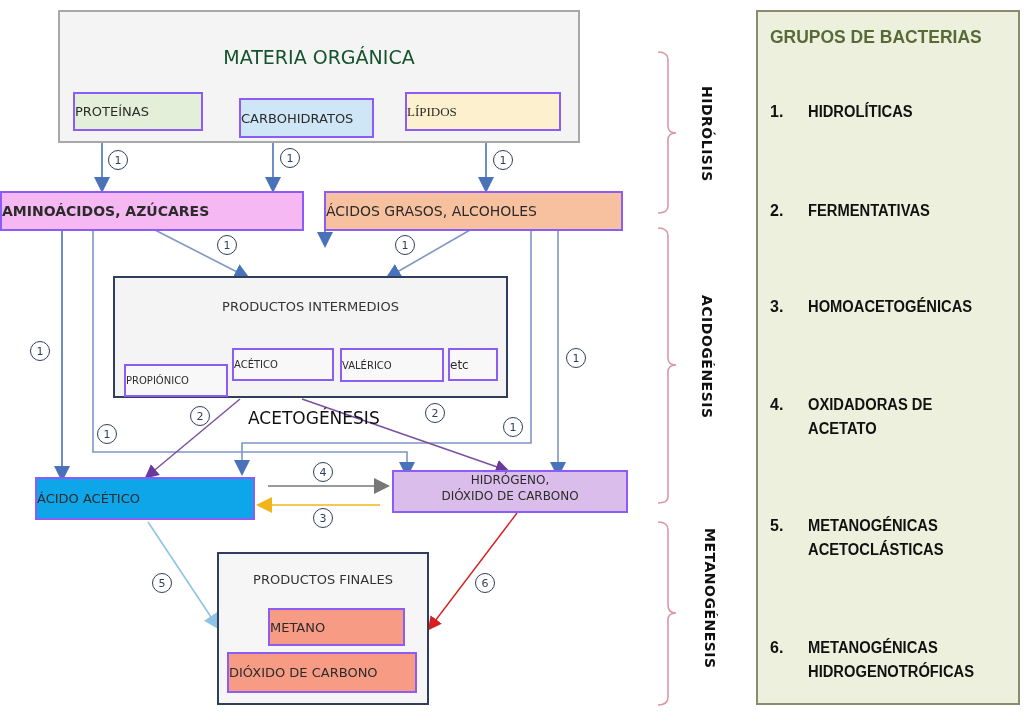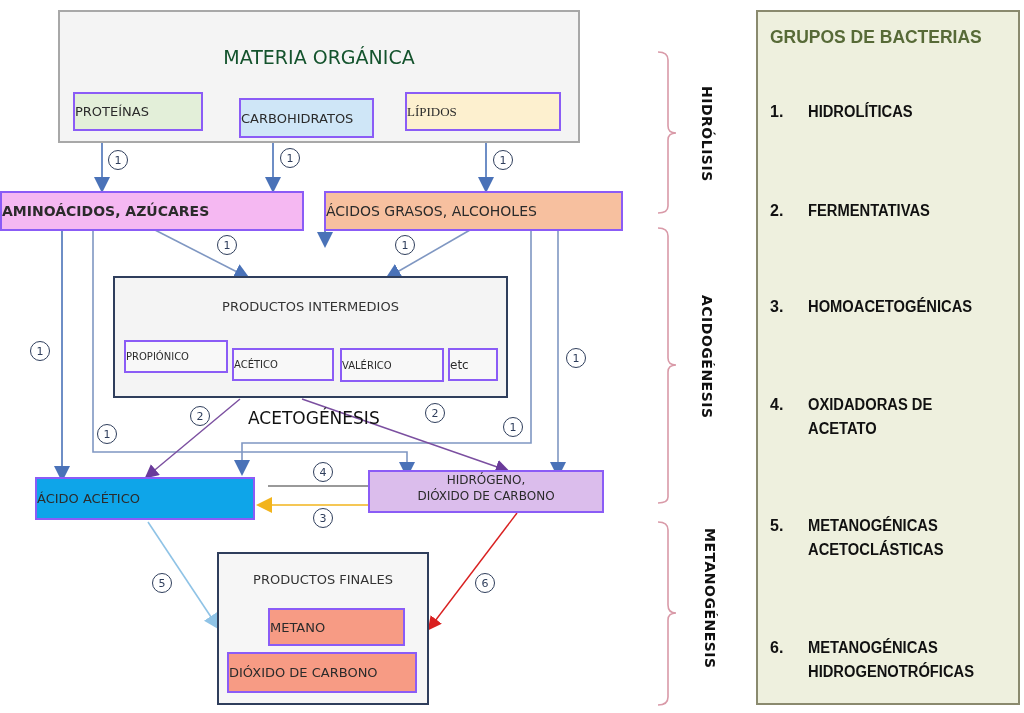--- a/index.html
+++ b/index.html
@@ -88,39 +88,39 @@
 
 <div class="abs box" style="left:0px;top:191px;width:304px;height:40px;background:#f5b8f2;font-size:14px;font-weight:bold;">
   <span>AMINOÁCIDOS, AZÚCARES</span>
 </div>
 <div class="abs box" style="left:324px;top:191px;width:299px;height:40px;background:#f7c09f;font-size:14px;">
   <span>ÁCIDOS GRASOS, ALCOHOLES</span>
 </div>
 
 <div class="abs" style="left:113px;top:276px;width:395px;height:122px;background:#f4f4f4;border:2px solid #2f3e5c;"></div>
 <div class="abs lbl" style="left:113px;top:299px;width:395px;text-align:center;font-size:13px;">PRODUCTOS INTERMEDIOS</div>
-<div class="abs box" style="left:124px;top:340px;width:104px;height:33px;background:#f8f8f8;font-size:10px;">
+<div class="abs box" style="left:124px;top:364px;width:104px;height:33px;background:#f8f8f8;font-size:10px;">
   <span>PROPIÓNICO</span>
 </div>
 <div class="abs box" style="left:232px;top:348px;width:102px;height:33px;background:#f8f8f8;font-size:10px;">
   <span>ACÉTICO</span>
 </div>
 <div class="abs box" style="left:340px;top:348px;width:104px;height:34px;background:#f8f8f8;font-size:10px;">
   <span>VALÉRICO</span>
 </div>
 <div class="abs box" style="left:448px;top:348px;width:50px;height:33px;background:#f8f8f8;font-size:12px;">
   <span>etc</span>
 </div>
 
 <div class="abs lbl" style="left:248px;top:408px;font-size:17px;font-weight:normal;color:#111;">ACETOGÉNESIS</div>
 
 <div class="abs box" style="left:35px;top:477px;width:220px;height:43px;background:#0ea5e9;font-size:13px;">
   <span>ÁCIDO ACÉTICO</span>
 </div>
-<div class="abs box" style="left:368px;top:470px;width:236px;height:43px;background:#dbbdec;font-size:12px;flex-direction:column;line-height:16px;">
+<div class="abs box" style="left:392px;top:470px;width:236px;height:43px;background:#dbbdec;font-size:12px;flex-direction:column;line-height:16px;">
   <span>HIDRÓGENO,</span>
   <span>DIÓXIDO DE CARBONO</span>
 </div>
 
 <div class="abs" style="left:217px;top:552px;width:212px;height:153px;background:#f6f6f6;border:2px solid #2f3e5c;"></div>
 <div class="abs lbl" style="left:217px;top:572px;width:212px;text-align:center;font-size:13px;">PRODUCTOS FINALES</div>
 <div class="abs box" style="left:268px;top:608px;width:137px;height:38px;background:#f79b84;font-size:13px;">
   <span>METANO</span>
 </div>
 <div class="abs box" style="left:227px;top:652px;width:190px;height:41px;background:#f79b84;font-size:13px;">

